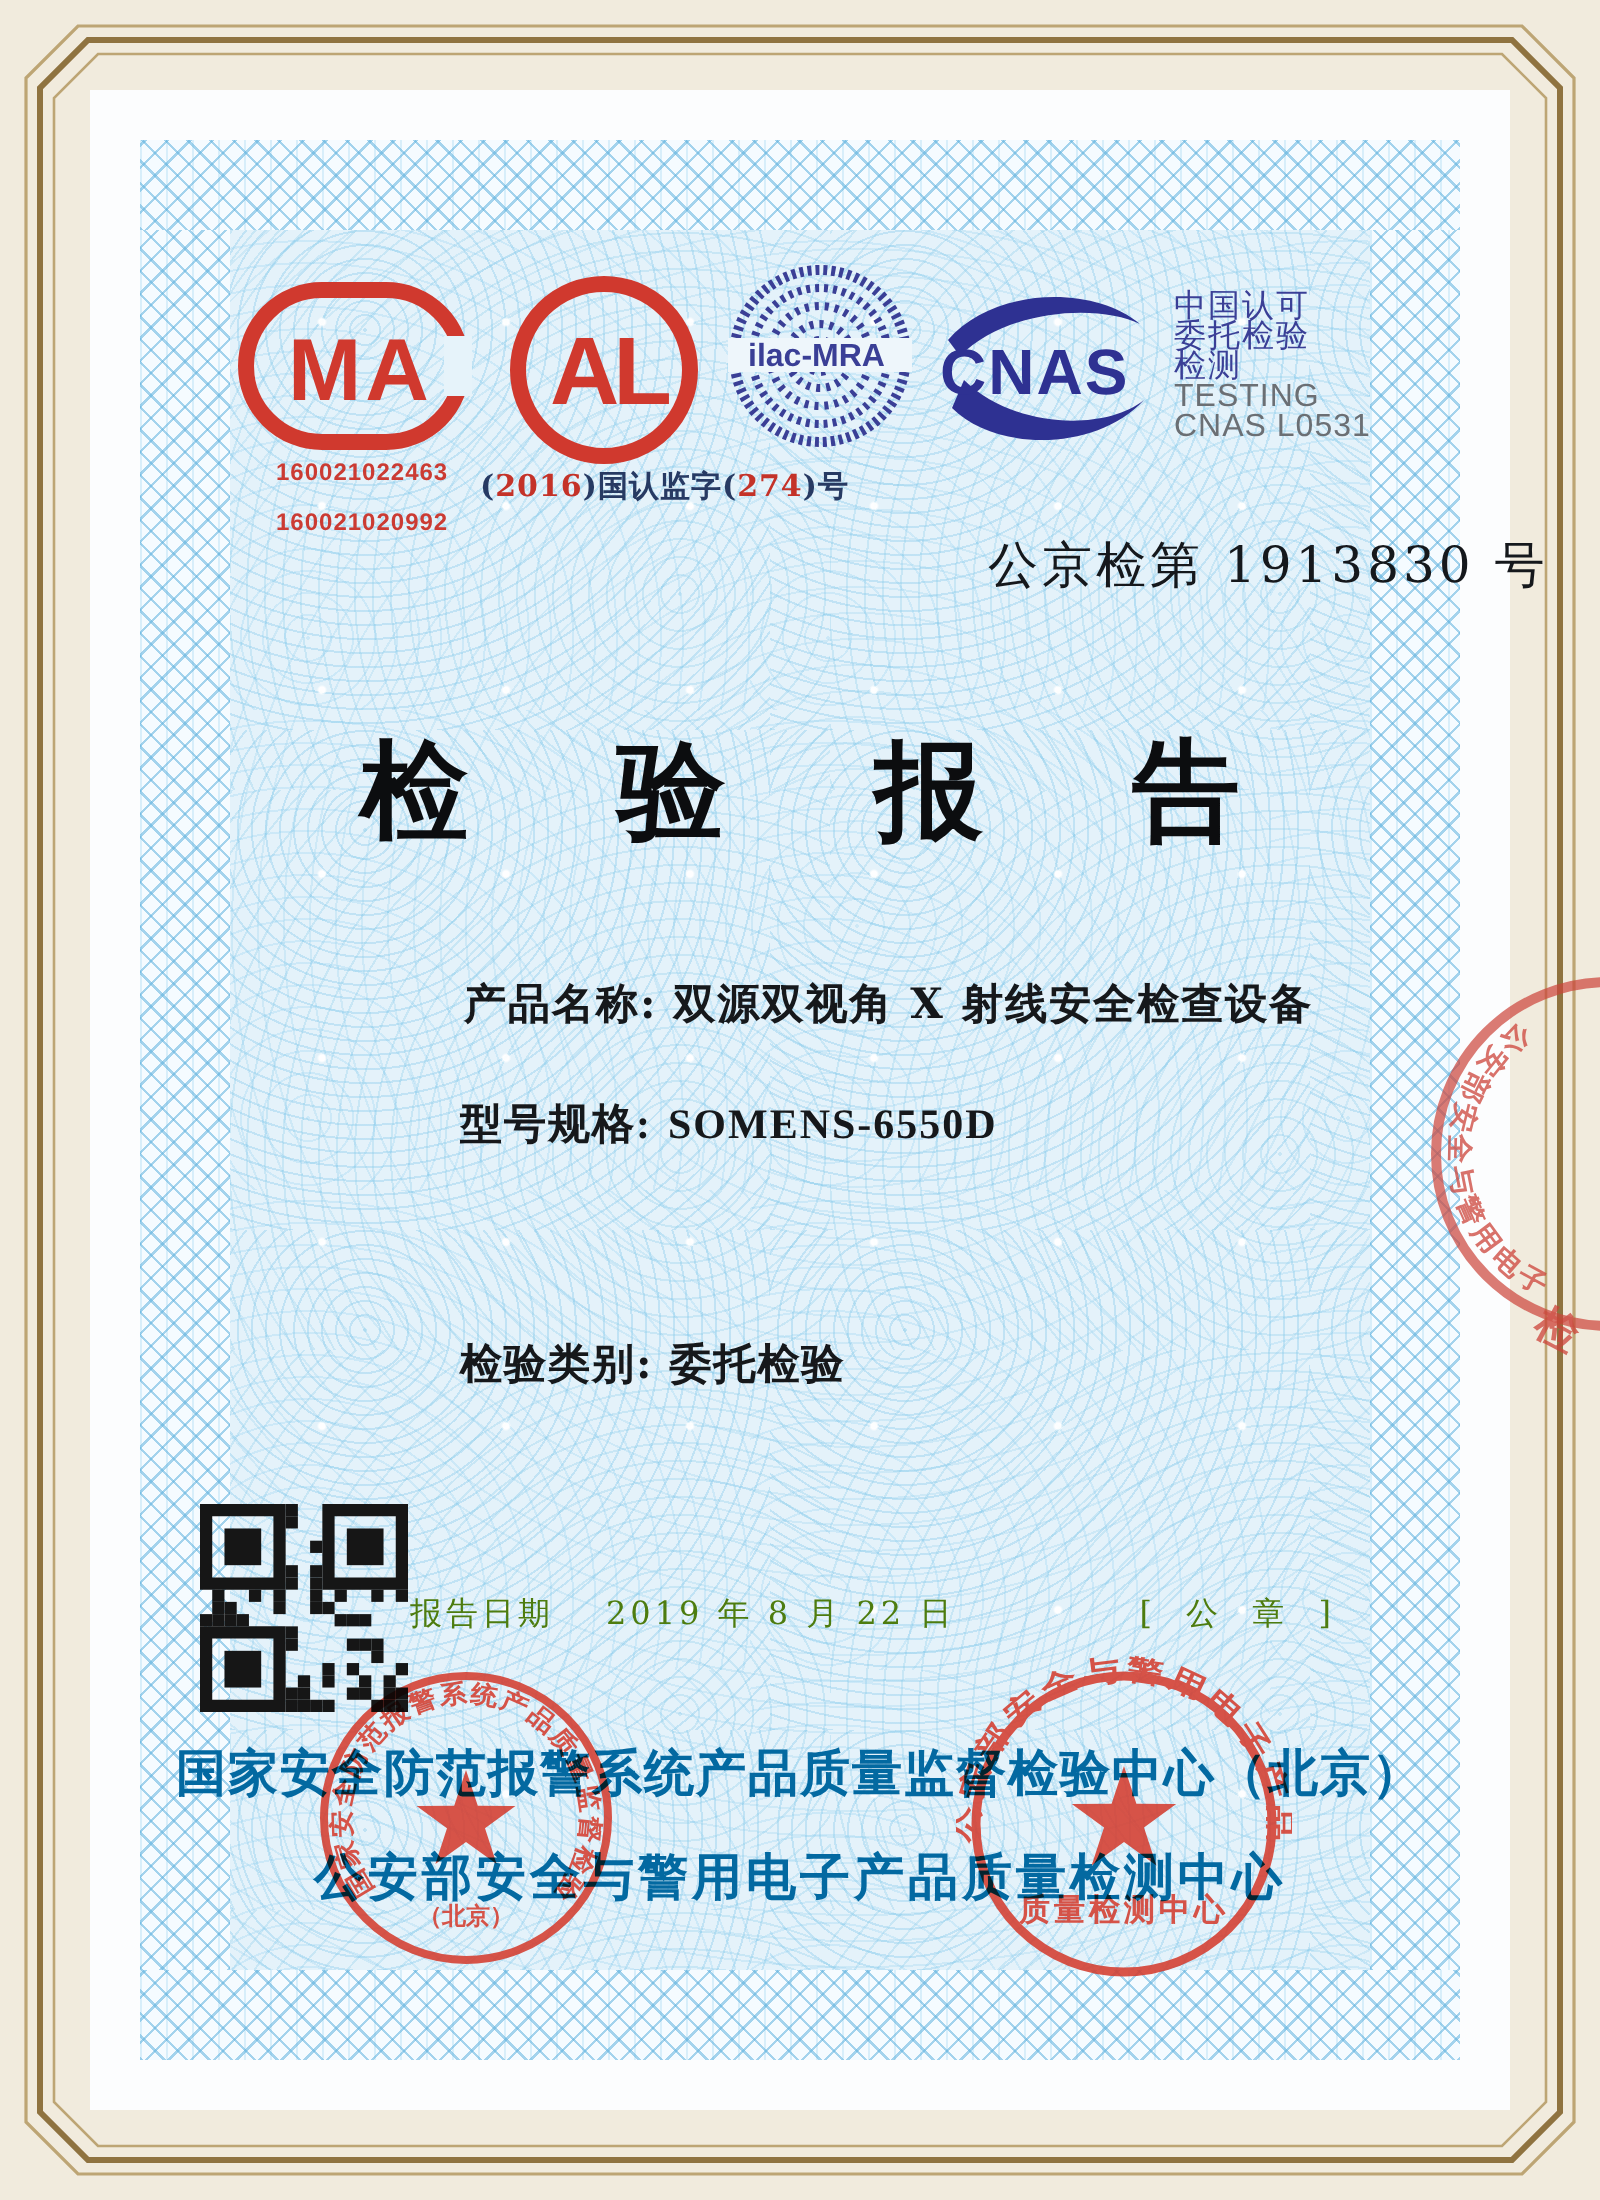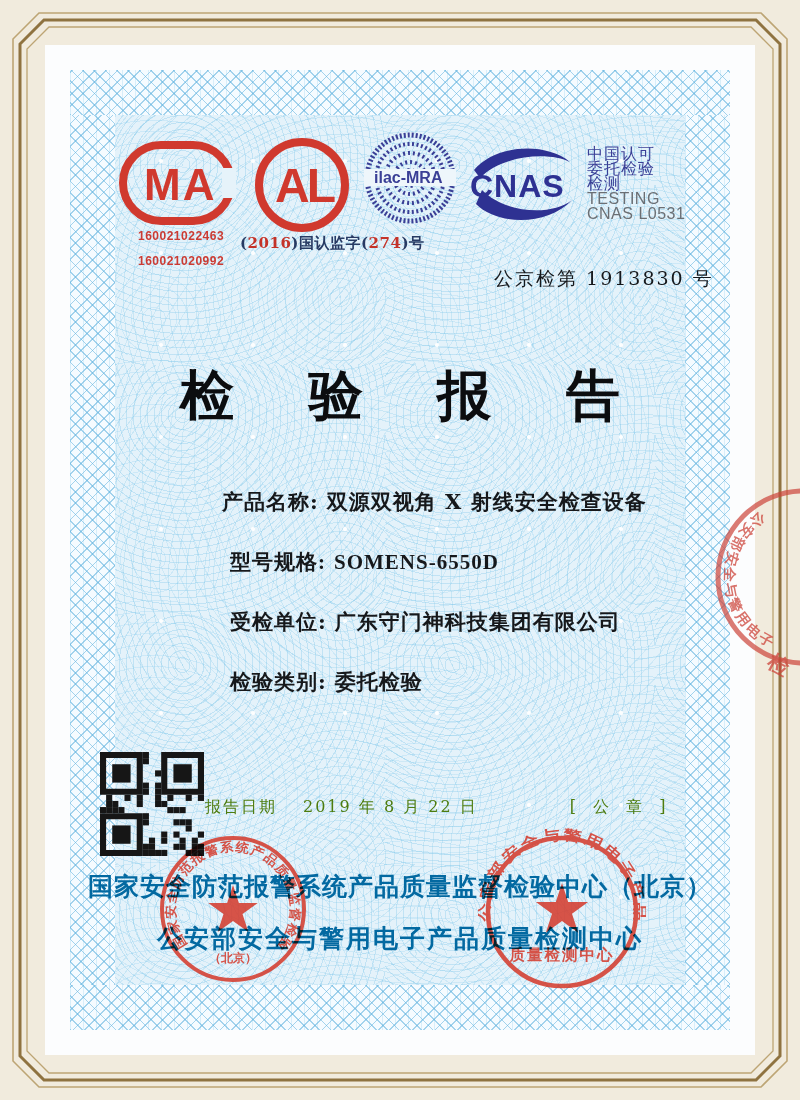--- a/index.html
+++ b/index.html
@@ -40,21 +40,21 @@
   
   .content{ position:absolute; inset:0; z-index:5; }
   .abs{ position:absolute; }
   .cnas-text div{ font-family:"Liberation Sans",sans-serif; font-size:16px; line-height:15px;
                   font-weight:normal; color:#3a3f96; letter-spacing:1px;}
   .cnas-text div.en{ color:#6b6f74; letter-spacing:.5px; }
   .reg-numbers div{ font-family:"Liberation Sans",sans-serif; font-weight:bold;
                     font-size:12px; line-height:25px; color:#cb3b33; letter-spacing:.5px; }
   .approval{ font-size:15px; font-weight:bold; color:#273a63; letter-spacing:.5px; }
   .approval .red{ color:#c43228; }
-  .report-no{ font-size:19px; color:#15181c; letter-spacing:2px; }
+  .report-no{ font-size:25px; color:#15181c; letter-spacing:2px; }
   .title-row{ left:180px; top:360px; width:440px; display:flex; justify-content:space-between; }
   .title-row span{ font-size:54px; font-weight:700; color:#0c0d0f; }
   .field{ font-size:21px; font-weight:600; color:#16181b; letter-spacing:1px; }
   .field .lbl{ margin-right:8px; }
   .date-row{ font-size:16px; color:#4d7c0f; letter-spacing:2px; display:flex; }
   .date-row .seal-ph{ margin-left:92px; letter-spacing:6px; }
   .org-line{ left:0; width:100%; text-align:center; font-weight:700; color:#0369a1; }
   .org1{ top:870px; font-size:25px; letter-spacing:1px; }
   .org2{ top:922px; font-size:25px; letter-spacing:2px; }
   .stamp{ mix-blend-mode:multiply; opacity:.88; }
@@ -126,28 +126,25 @@
 
     <div class="abs report-no" style="left:494px; top:266px;">公京检第 1913830 号</div>
 
     <div class="abs title-row">
       <span>检</span>
       <span>验</span>
       <span>报</span>
       <span>告</span>
     </div>
 
-    <div class="abs field" style="left:222px; top:488px;text-align:right;">
+    <div class="abs field" style="left:232px; top:488px;text-align:right;">
       <span class="lbl">产品名称:</span><span>双源双视角 X 射线安全检查设备</span>
     </div>
     <div class="abs field" style="left:230px; top:548px;font-family:Liberation Serif, serif;">
       <span class="lbl">型号规格:</span><span>SOMENS-6550D</span>
-    </div>
-    <div class="abs field" style="left:230px; top:608px;">
-      <span class="lbl">受检单位:</span><span>广东守门神科技集团有限公司</span>
     </div>
     <div class="abs field" style="left:230px; top:668px;">
       <span class="lbl">检验类别:</span><span>委托检验</span>
     </div>
 
     <svg class="abs" style="left:100px; top:752px;" width="104" height="104" viewBox="0 0 102 102" id="qr-svg">
       <g class="modules" fill="#161616">
           <rect x="42" y="0" width="6" height="6"></rect>
           <rect x="42" y="6" width="6" height="6"></rect>
           <rect x="54" y="18" width="6" height="6"></rect>

